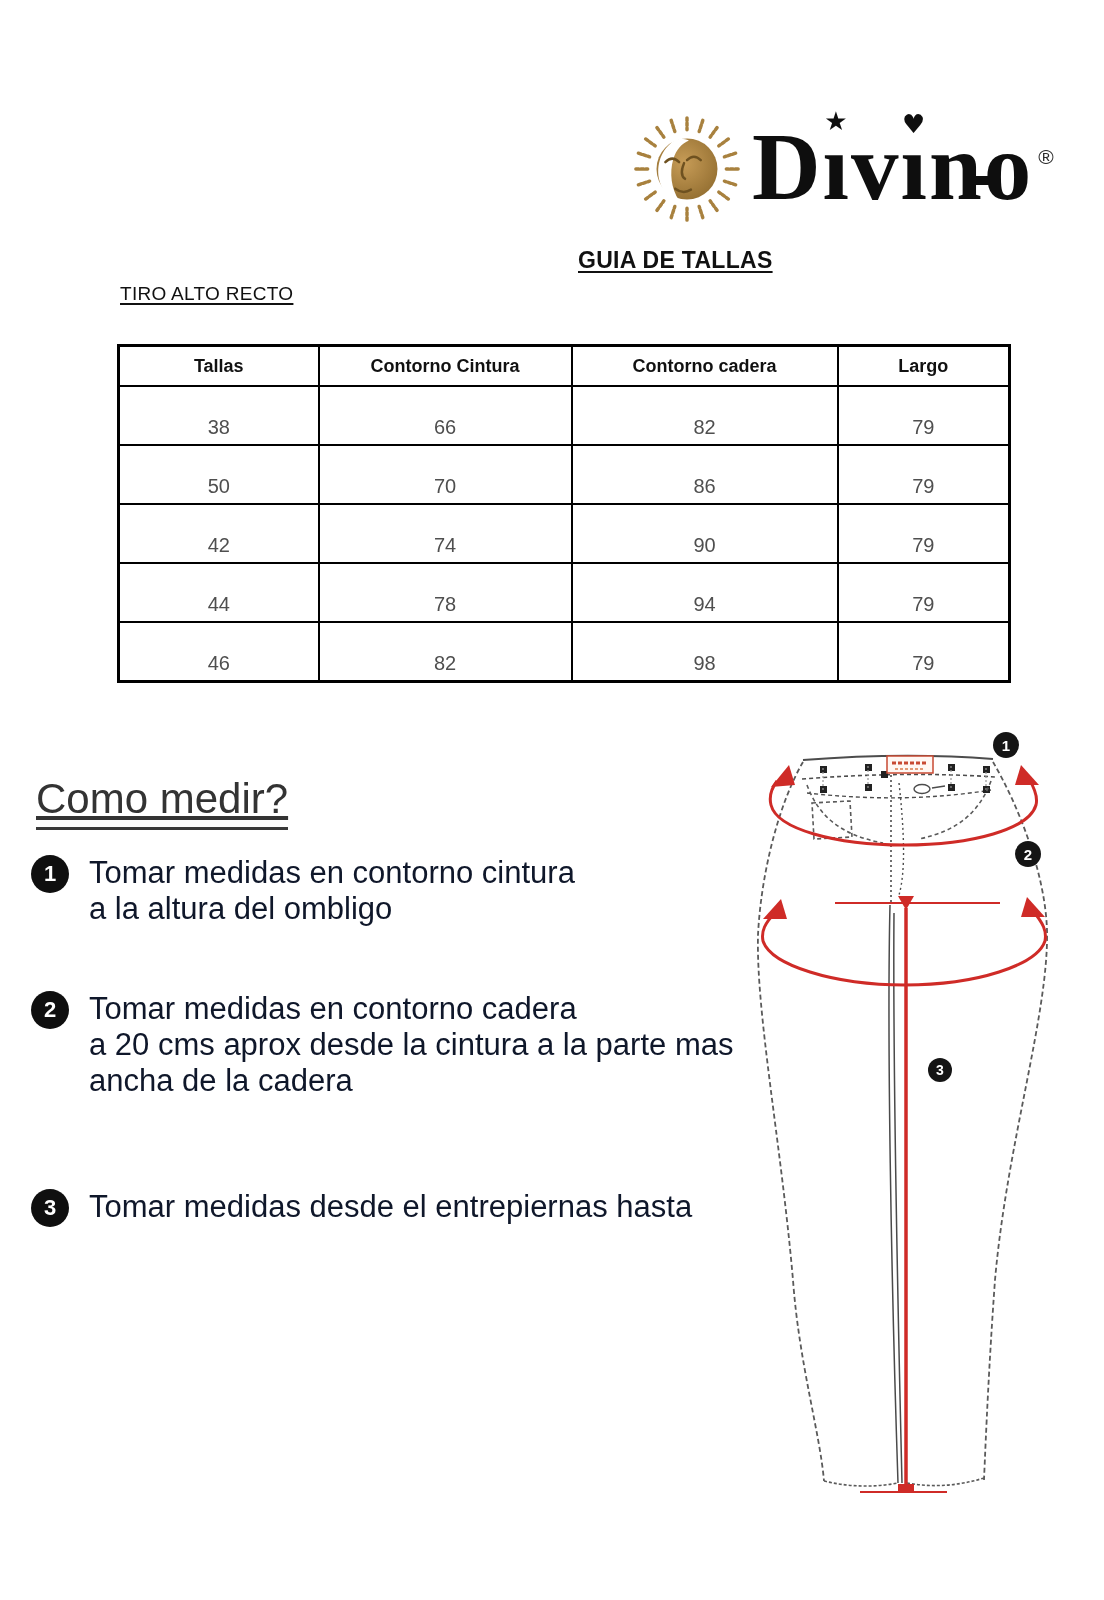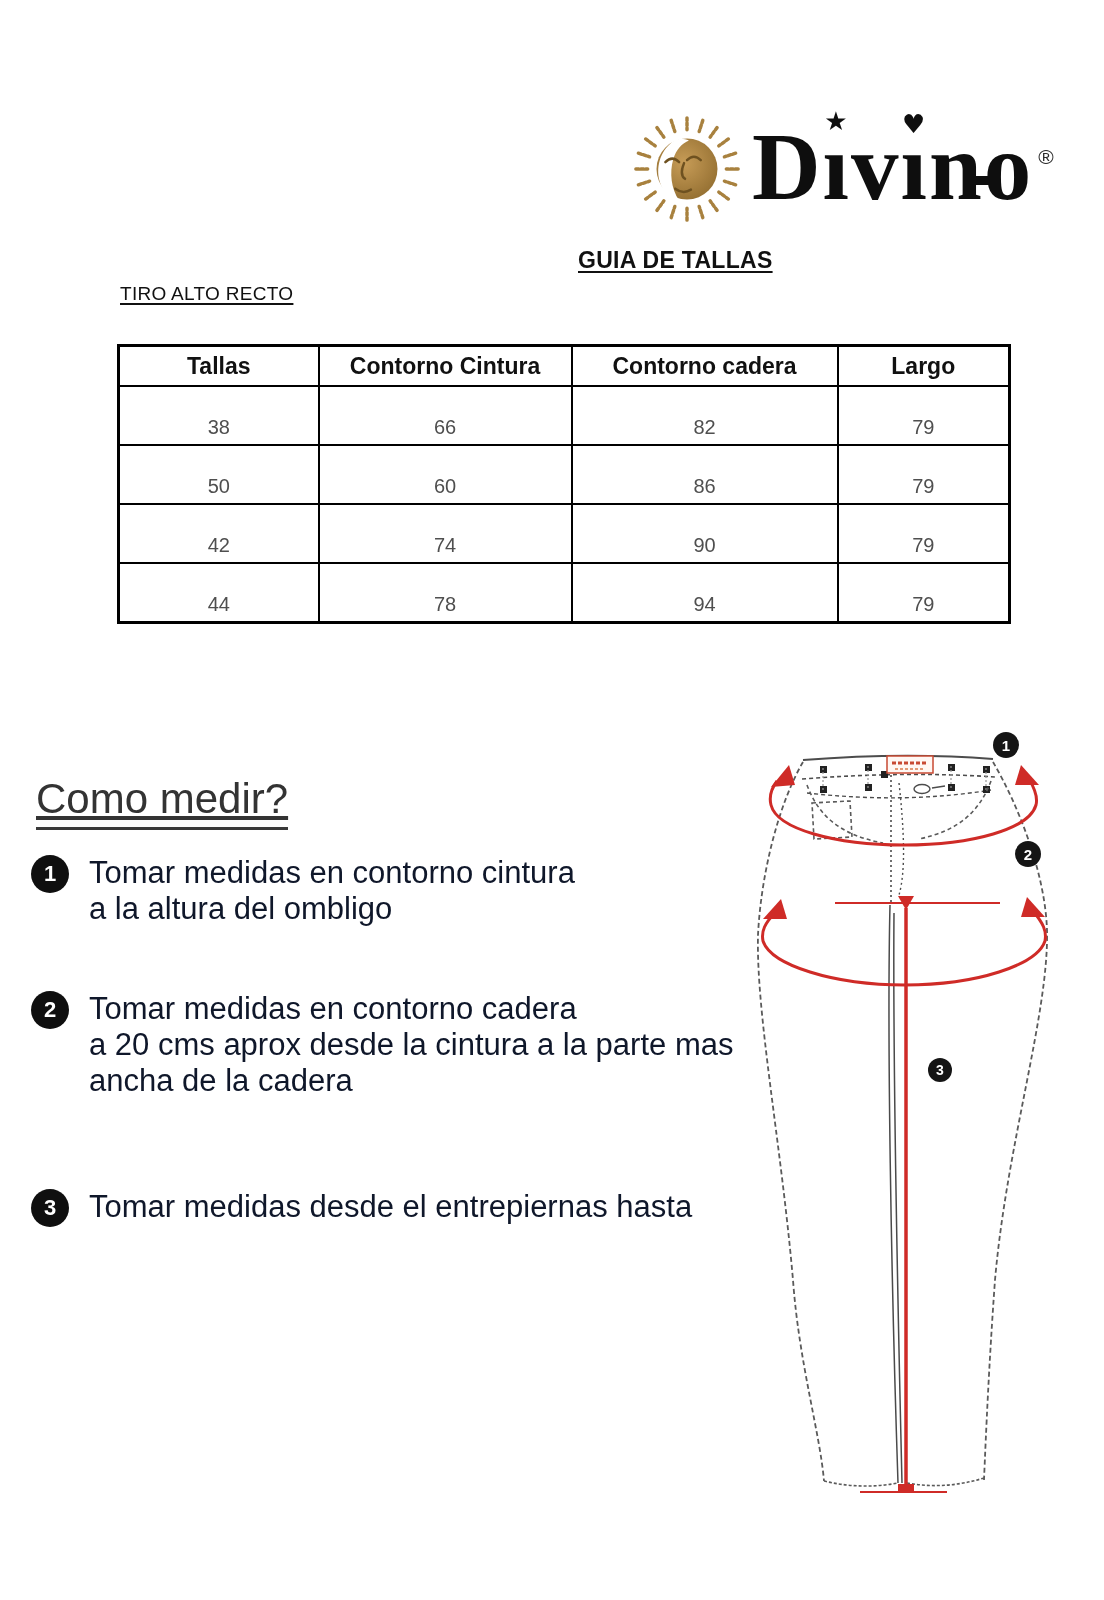--- a/index.html
+++ b/index.html
@@ -22,21 +22,21 @@
 
   
   .page-title{left:578px;top:247px;font-size:23px;font-weight:bold;color:#111;
               letter-spacing:.3px;text-decoration:underline;text-decoration-thickness:2px;text-underline-offset:3px;text-align:center;}
   .fit-label{left:120px;top:283px;font-size:19px;font-weight:normal;color:#111;
              letter-spacing:.3px;text-decoration:underline;text-decoration-thickness:2px;text-underline-offset:3px;}
 
   
   .size-table{left:117px;top:344px;width:891px;border-collapse:collapse;
               border:3px solid #000;background:#fff;table-layout:fixed;}
-  .size-table th{border:2px solid #000;height:38px;font-size:23px;font-weight:bold;
+  .size-table th{border:2px solid #000;height:38px;font-size:18px;font-weight:bold;
                  color:#111;text-align:center;vertical-align:middle;padding:0;}
   .size-table td{border:2px solid #000;height:52px;font-size:20px;color:#4f4f4f;
                  text-align:center;vertical-align:bottom;padding:0 0 5px 0;margin-top:36px;}
 
   
   .measure-heading{left:36px;top:776px;font-size:42px;line-height:1.1;color:#333;
                    border-bottom:3px solid #3a3a3a;padding-bottom:5px;text-decoration:underline;}
   .step{display:flex;align-items:flex-start;}
   .step-badge{width:38px;height:38px;border-radius:50%;background:#0f0f0f;color:#fff;
               font-size:22px;font-weight:bold;display:flex;align-items:center;
@@ -136,34 +136,40 @@
   </thead>
   <tbody>
     <tr>
       <td>38</td>
       <td>66</td>
       <td>82</td>
       <td>79</td>
     </tr>
     <tr>
       <td>50</td>
-      <td>60</td>
+      <td>70</td>
       <td>86</td>
       <td>79</td>
     </tr>
     <tr>
       <td>42</td>
       <td>74</td>
       <td>90</td>
       <td>79</td>
     </tr>
     <tr>
       <td>44</td>
       <td>78</td>
       <td>94</td>
+      <td>79</td>
+    </tr>
+    <tr>
+      <td>46</td>
+      <td>82</td>
+      <td>98</td>
       <td>79</td>
     </tr>
   </tbody>
 </table>
 
 <div class="abs measure-heading">Como medir?</div>
 
 <div class="abs step step-1">
   <div class="step-badge">1</div>
   <div class="step-text">

